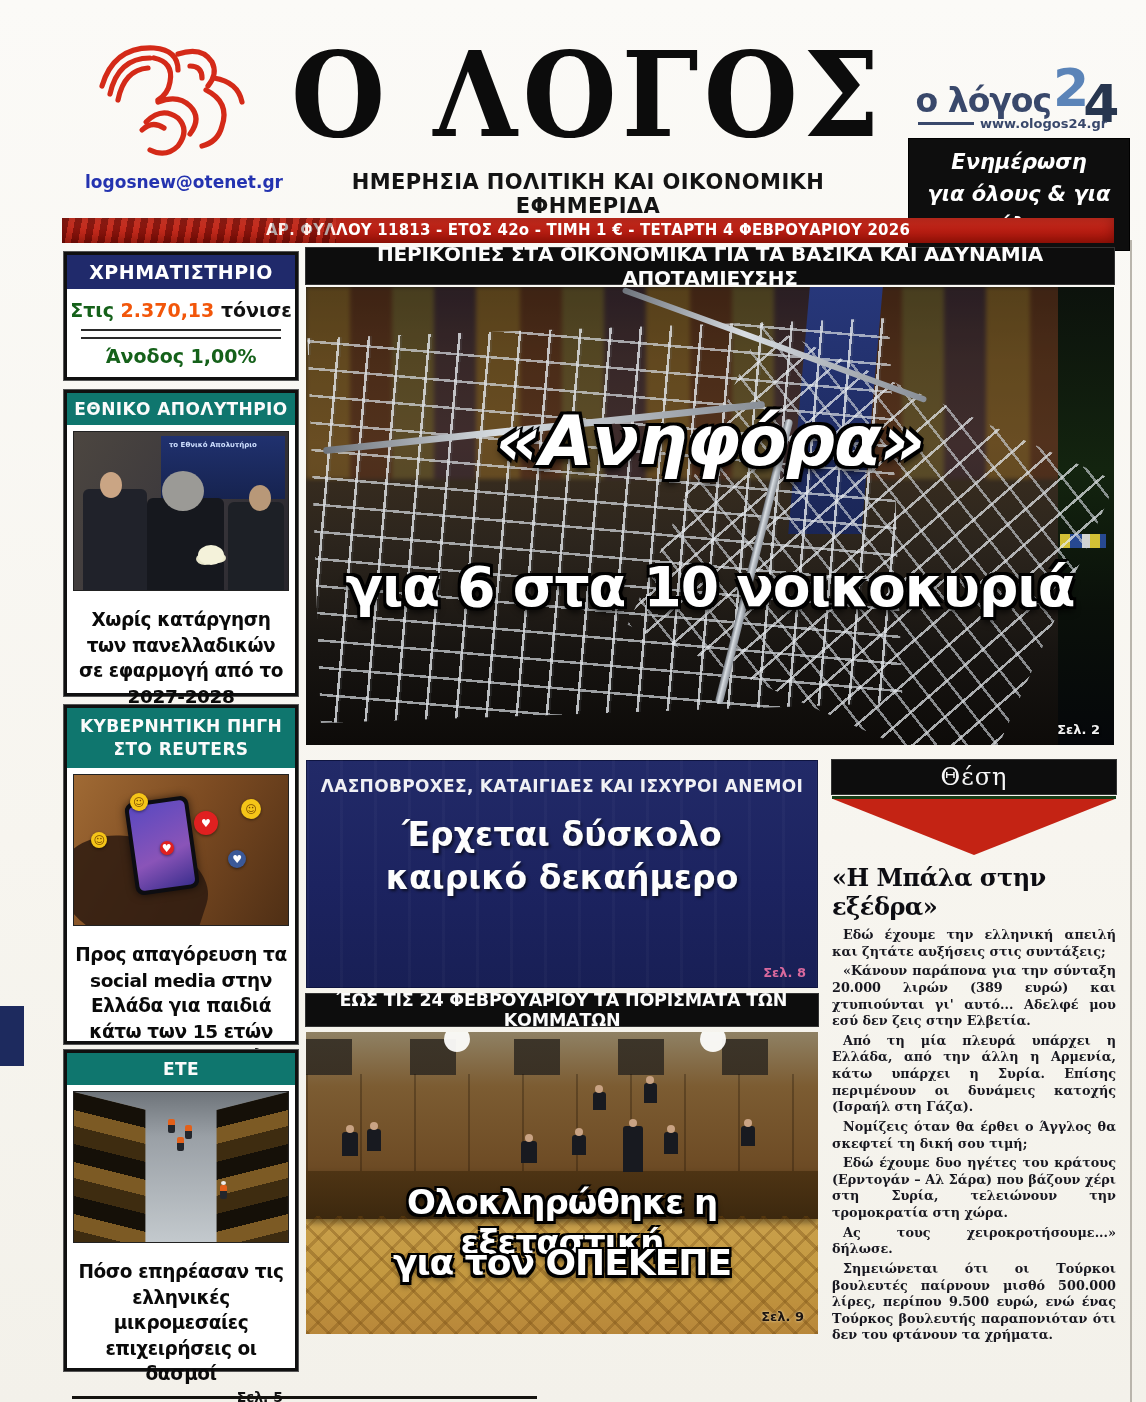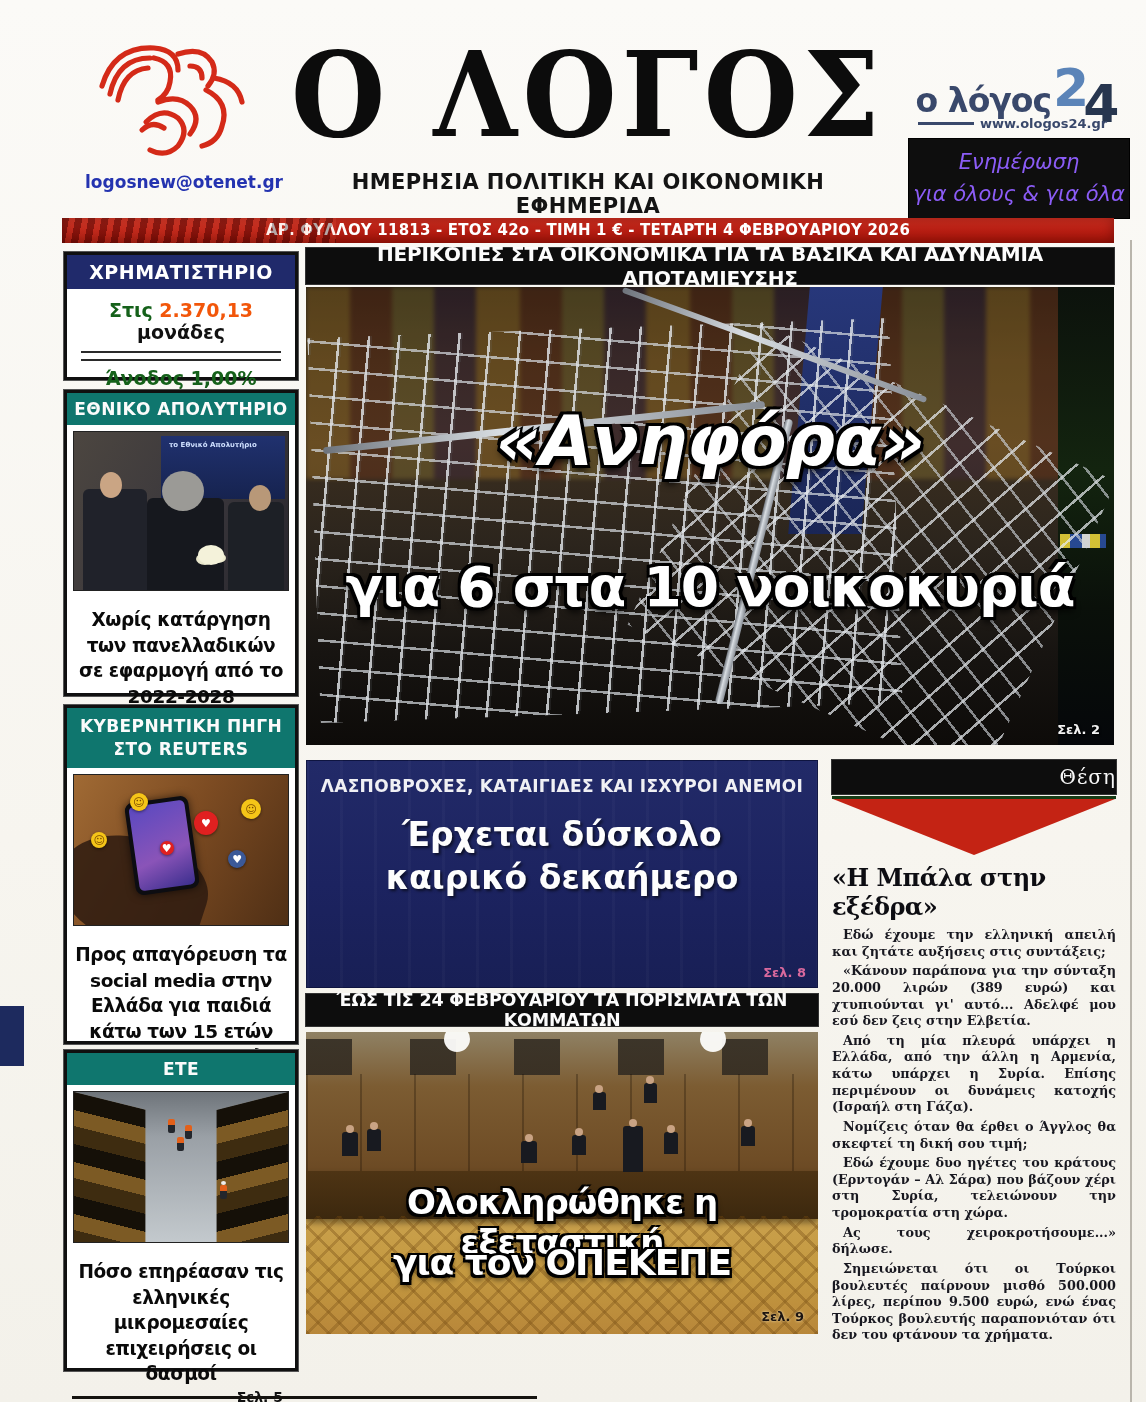--- a/index.html
+++ b/index.html
@@ -12,22 +12,22 @@
   .masthead-title{font-family:"DejaVu Serif",serif;font-weight:bold;color:#0c0c0c;
       font-size:104px;letter-spacing:5px;transform:scale(1.04,1.14);transform-origin:center top;
       text-align:center;width:100%;line-height:1;}
   .masthead-sub{font-weight:bold;font-size:21px;color:#141414;text-align:center;letter-spacing:.4px;}
   .email{color:#2433b0;font-weight:bold;font-size:17px;text-align:center;}
   .weblogo{color:#39486b;font-weight:bold;font-size:33px;letter-spacing:-1px;font-family:"DejaVu Sans",sans-serif;}
   .weblogo .n2{font-size:52px;color:#5b84b8;vertical-align:6px;margin-left:2px;letter-spacing:-6px;}
   .weblogo .n4{font-size:52px;color:#27364f;vertical-align:-10px;}
   .webline{display:flex;align-items:center;gap:6px;color:#39486b;font-size:13px;font-weight:bold;}
   .webline .dash{flex:0 0 56px;height:3px;background:#39486b;}
-  .tagline{background:#0e0e0e;border:1px solid #000;color:#8b5cf6;text-align:center;
-      font-style:italic;font-size:21px;line-height:1.5;padding:8px 4px;}
+  .tagline{background:#0e0e0e;border:1px solid #000;color:#ffffff;text-align:center;
+      font-style:italic;font-size:21px;line-height:1.5;padding:8px 4px;font-weight:bold;}
   .redbar{background:linear-gradient(180deg,#d23122 0%,#b81d12 55%,#a01408 100%);
       color:#fff;font-weight:bold;font-size:15px;text-align:center;line-height:25px;letter-spacing:.2px;
       box-shadow:inset 0 0 14px rgba(60,0,0,.45);}
   .redbar .mottle{position:absolute;left:0;top:0;bottom:0;width:26%;
       background:repeating-linear-gradient(100deg,rgba(40,0,0,.35) 0 7px,rgba(255,120,90,.12) 7px 13px);}
 
   
   .sidebox{border:3px solid #101010;background:#fff;box-shadow:0 0 0 1px #555;}
   .secthead{background:#0f766e;color:#fbfbfb;font-weight:bold;font-size:17px;text-align:center;
       display:flex;align-items:center;justify-content:center;letter-spacing:.4px;line-height:1.35;}
@@ -87,22 +87,22 @@
                  repeating-linear-gradient(-45deg,rgba(110,70,15,.35) 0 3px,transparent 3px 15px);}
   .figure{position:absolute;background:#181a20;border-radius:3px 3px 0 0;}
   .figure::before{content:"";position:absolute;left:50%;top:-7px;transform:translateX(-50%);
       width:8px;height:8px;border-radius:50%;background:#c9a384;}
   .holepunch{position:absolute;width:26px;height:26px;border-radius:50%;background:#fdfdfb;opacity:.95;}
   .parl-headline{position:absolute;width:100%;text-align:center;color:#fff;font-weight:bold;
       text-shadow:-2.5px -2.5px 0 #000,2.5px -2.5px 0 #000,-2.5px 2.5px 0 #000,2.5px 2.5px 0 #000,0 4px 6px rgba(0,0,0,.8);}
   .parl-ref{position:absolute;right:14px;bottom:10px;color:#1c1410;font-weight:bold;font-size:13px;text-shadow:0 0 3px rgba(255,240,200,.9);}
 
   
-  .thesi-head{background:#0d0d0d;color:#f6f6f6;font-family:"DejaVu Serif",serif;font-size:20px;
-      text-align:right;line-height:34px;letter-spacing:1px;box-shadow:0 0 0 1px #333;}
+  .thesi-head{background:#0d0d0d;color:#f6f6f6;font-family:"DejaVu Serif",serif;font-size:24px;
+      text-align:center;line-height:34px;letter-spacing:1px;box-shadow:0 0 0 1px #333;}
   .thesi-tri{width:0;height:0;border-left:141px solid transparent;border-right:141px solid transparent;
       border-top:56px solid #c42314;filter:drop-shadow(0 -3px 0 #163c16);}
   .thesi-title{font-family:"DejaVu Serif",serif;font-weight:bold;font-size:24px;color:#0d0d12;text-align:left;letter-spacing:-.5px;}
   .thesi-body p{font-family:"DejaVu Serif",serif;font-weight:bold;color:#181820;font-size:12.8px;
       line-height:1.3;text-align:justify;margin:0 0 3px 0;text-indent:11px;}
 
   
   .photo-frame{border:1px solid #222;overflow:hidden;position:relative;background:#555;}
   
   .tv{background:linear-gradient(120deg,#4c4640 0%,#3a373c 55%,#27252c 100%);}
@@ -173,40 +173,40 @@
     <div>για όλους &amp; για όλα</div>
   </div>
 
   <div class="abs redbar" style="left:62px;top:218px;width:1052px;height:25px;">
     <span class="mottle"></span>
     <span>ΑΡ. ΦΥΛΛΟΥ 11813 - ΕΤΟΣ 42ο - ΤΙΜΗ 1 € - ΤΕΤΑΡΤΗ 4 ΦΕΒΡΟΥΑΡΙΟΥ 2026</span>
   </div>
 
   <div class="abs sidebox" style="left:64px;top:252px;width:228px;height:122px;">
     <div class="stockhead">ΧΡΗΜΑΤΙΣΤΗΡΙΟ</div>
-    <div class="stockline"><span class="pre">Στις </span><span class="val">2.370,13</span><span> μονάδες</span></div>
+    <div class="stockline"><span class="pre">Στις </span><span class="val">2.370,13</span><span> τόνισε</span></div>
     <div class="stockdivider"></div>
     <div class="stockline2">Άνοδος 1,00%</div>
   </div>
 
   <div class="abs sidebox" style="left:64px;top:390px;width:228px;height:300px;">
     <div class="secthead" style="height:32px;">ΕΘΝΙΚΟ ΑΠΟΛΥΤΗΡΙΟ</div>
     <div class="photo-frame tv" style="margin:6px;height:158px;">
       <div class="screen">
           <span>το Εθνικό Απολυτήριο</span>
         </div>
       <div class="man" style="left:4%;bottom:0;width:30%;height:64%;background:#20222a;"></div>
       <div class="head" style="left:12%;bottom:58%;width:22px;height:26px;background:#caa584;"></div>
       <div class="man" style="left:34%;bottom:0;width:36%;height:58%;background:#16181e;"></div>
       <div class="head" style="left:41%;bottom:50%;width:42px;height:40px;background:#9b9a96;"></div>
       <div class="man" style="right:2%;bottom:0;width:26%;height:56%;background:#1d2026;"></div>
       <div class="head" style="right:8%;bottom:50%;width:22px;height:26px;background:#b89878;"></div>
       <div class="flower" style="left:58%;bottom:16%;"></div>
     </div>
-    <div class="sideheadline">Χωρίς κατάργηση των πανελλαδικών σε εφαρμογή από το 2022-2028</div>
+    <div class="sideheadline">Χωρίς κατάργηση των πανελλαδικών σε εφαρμογή από το 2027-2028</div>
     <div class="pageref">Σελ. 3</div>
   </div>
 
   <div class="abs sidebox" style="left:64px;top:705px;width:228px;height:333px;">
     <div class="secthead" style="height:56px;padding:2px 8px;">ΚΥΒΕΡΝΗΤΙΚΗ ΠΗΓΗ ΣΤΟ REUTERS</div>
     <div class="photo-frame ph" style="margin:6px;height:150px;">
       <div class="hand"></div>
       <div class="phone"></div>
       <span class="emoji" style="left:56%;top:24%;width:24px;height:24px;background:#e02020;">♥</span>
       <span class="emoji" style="left:26%;top:12%;width:18px;height:18px;background:#f5c518;color:#7a4a00;">☺</span>

